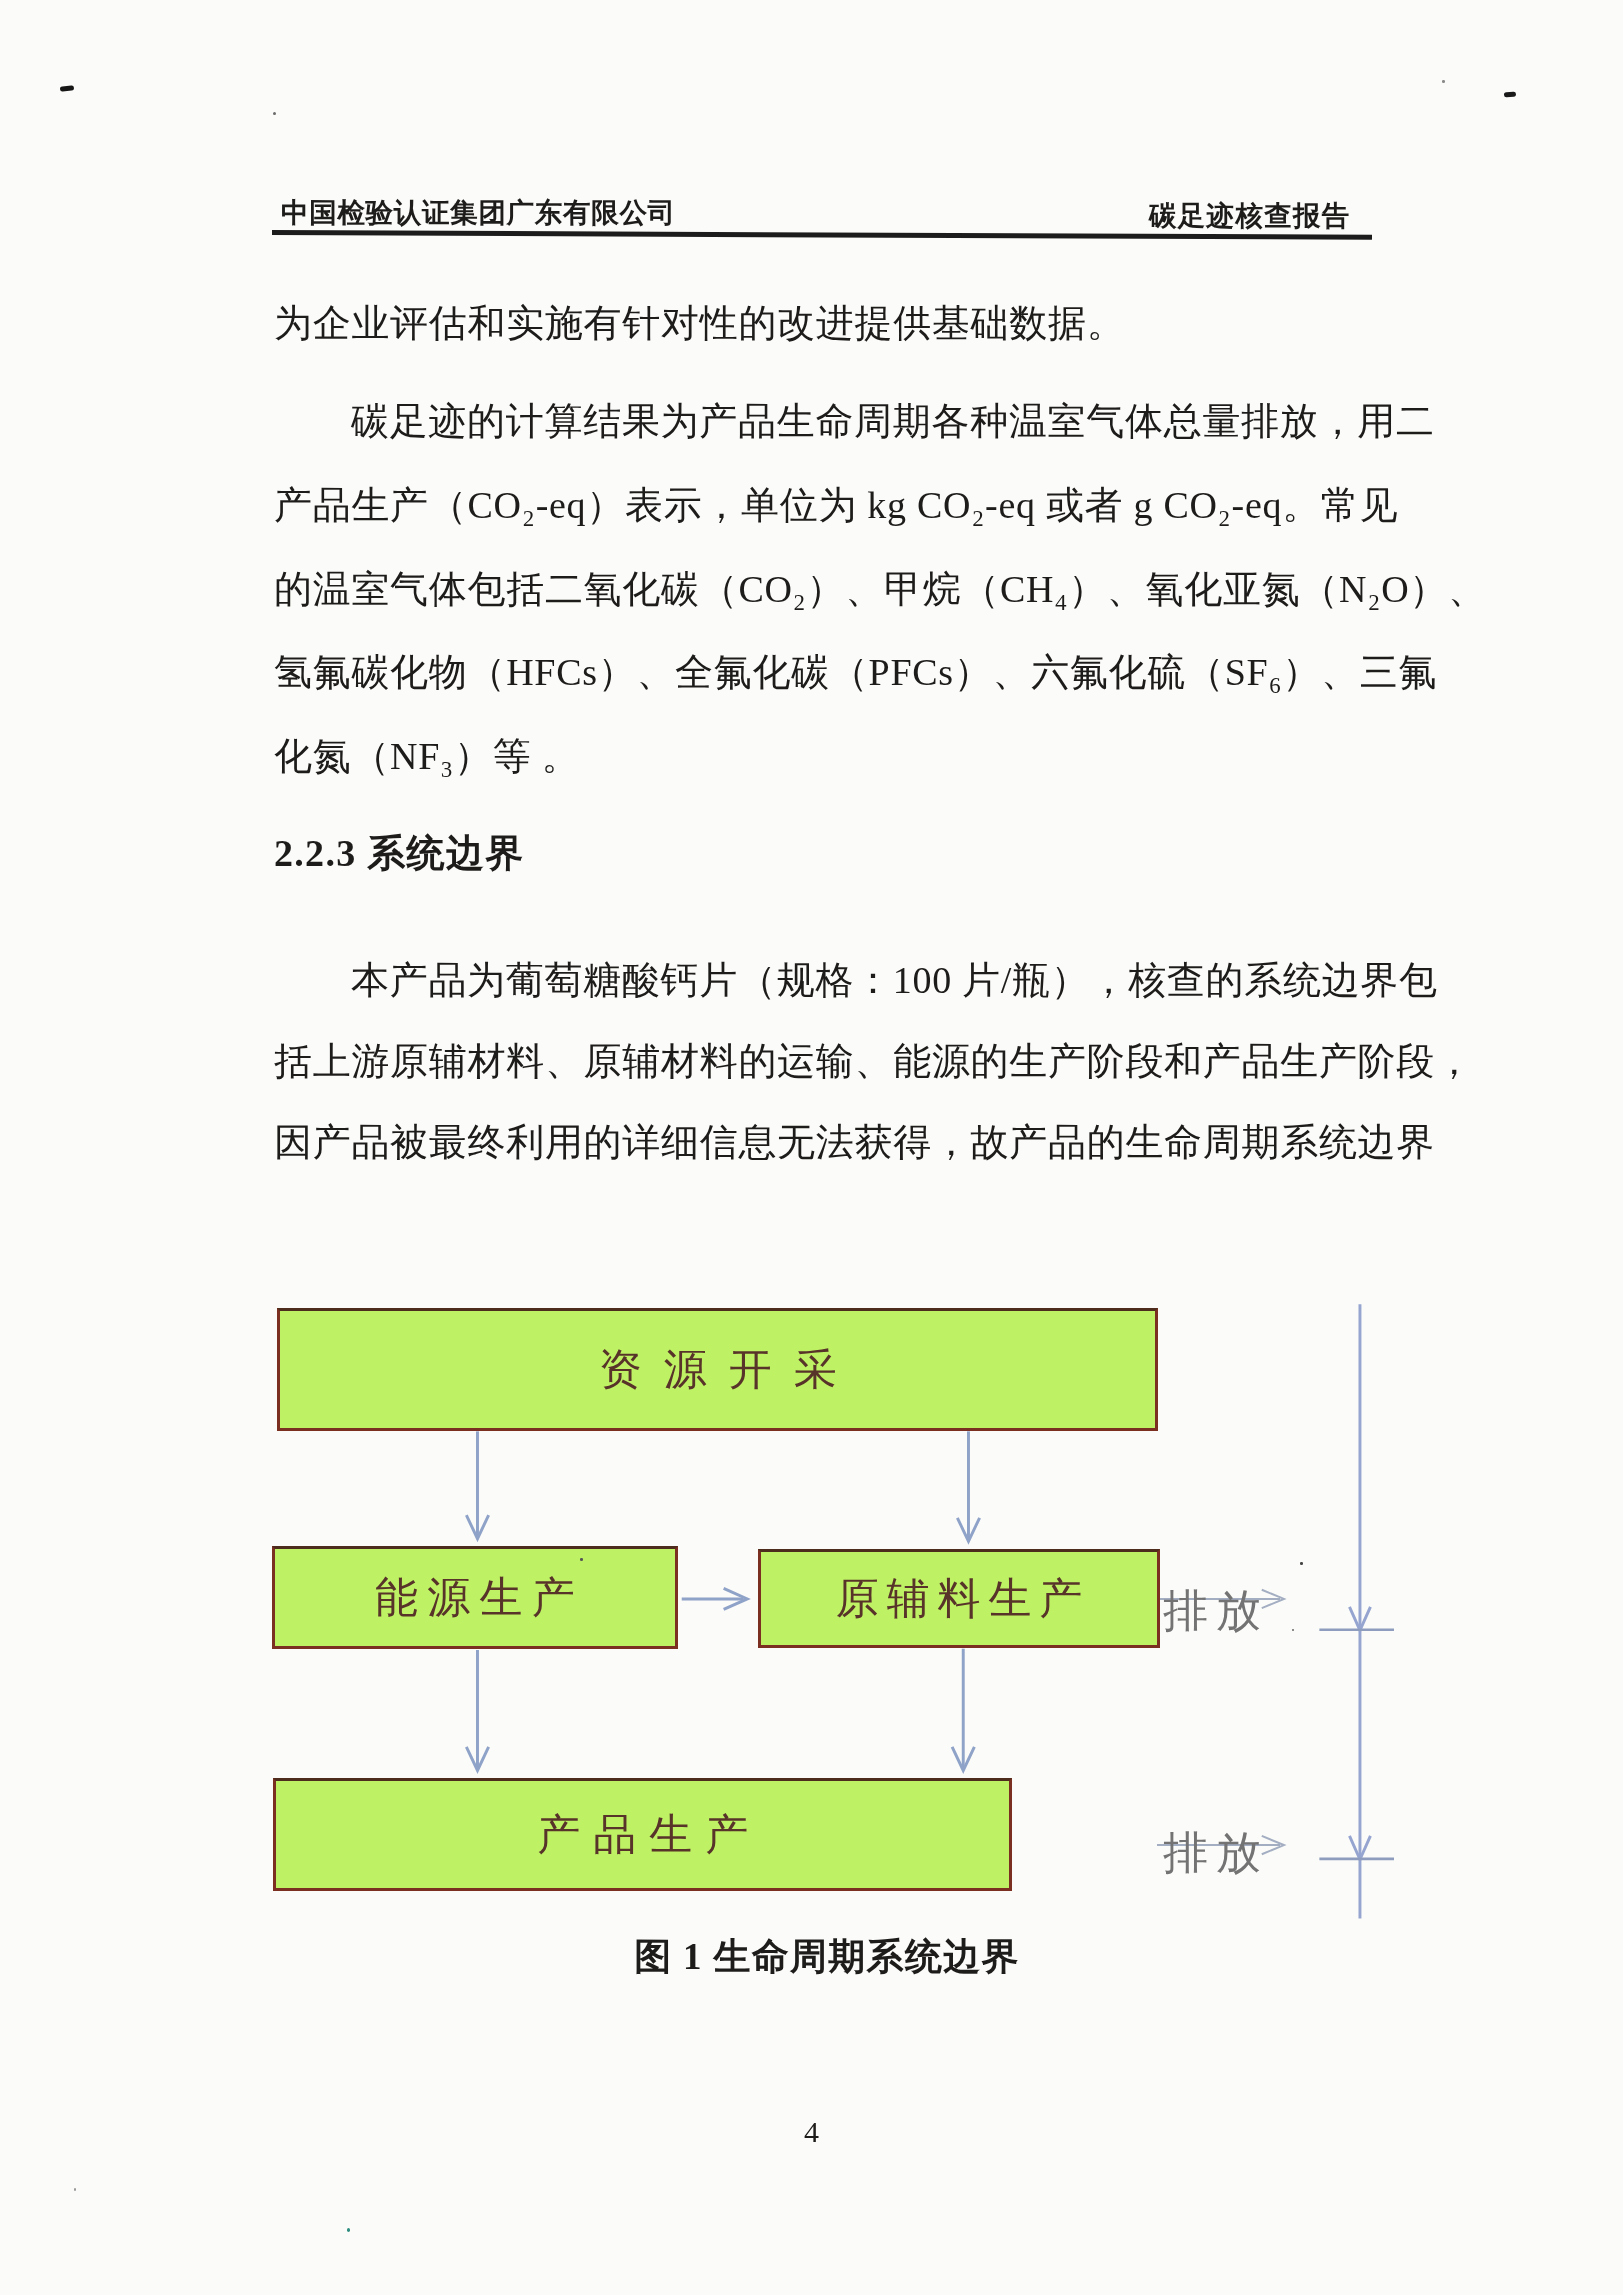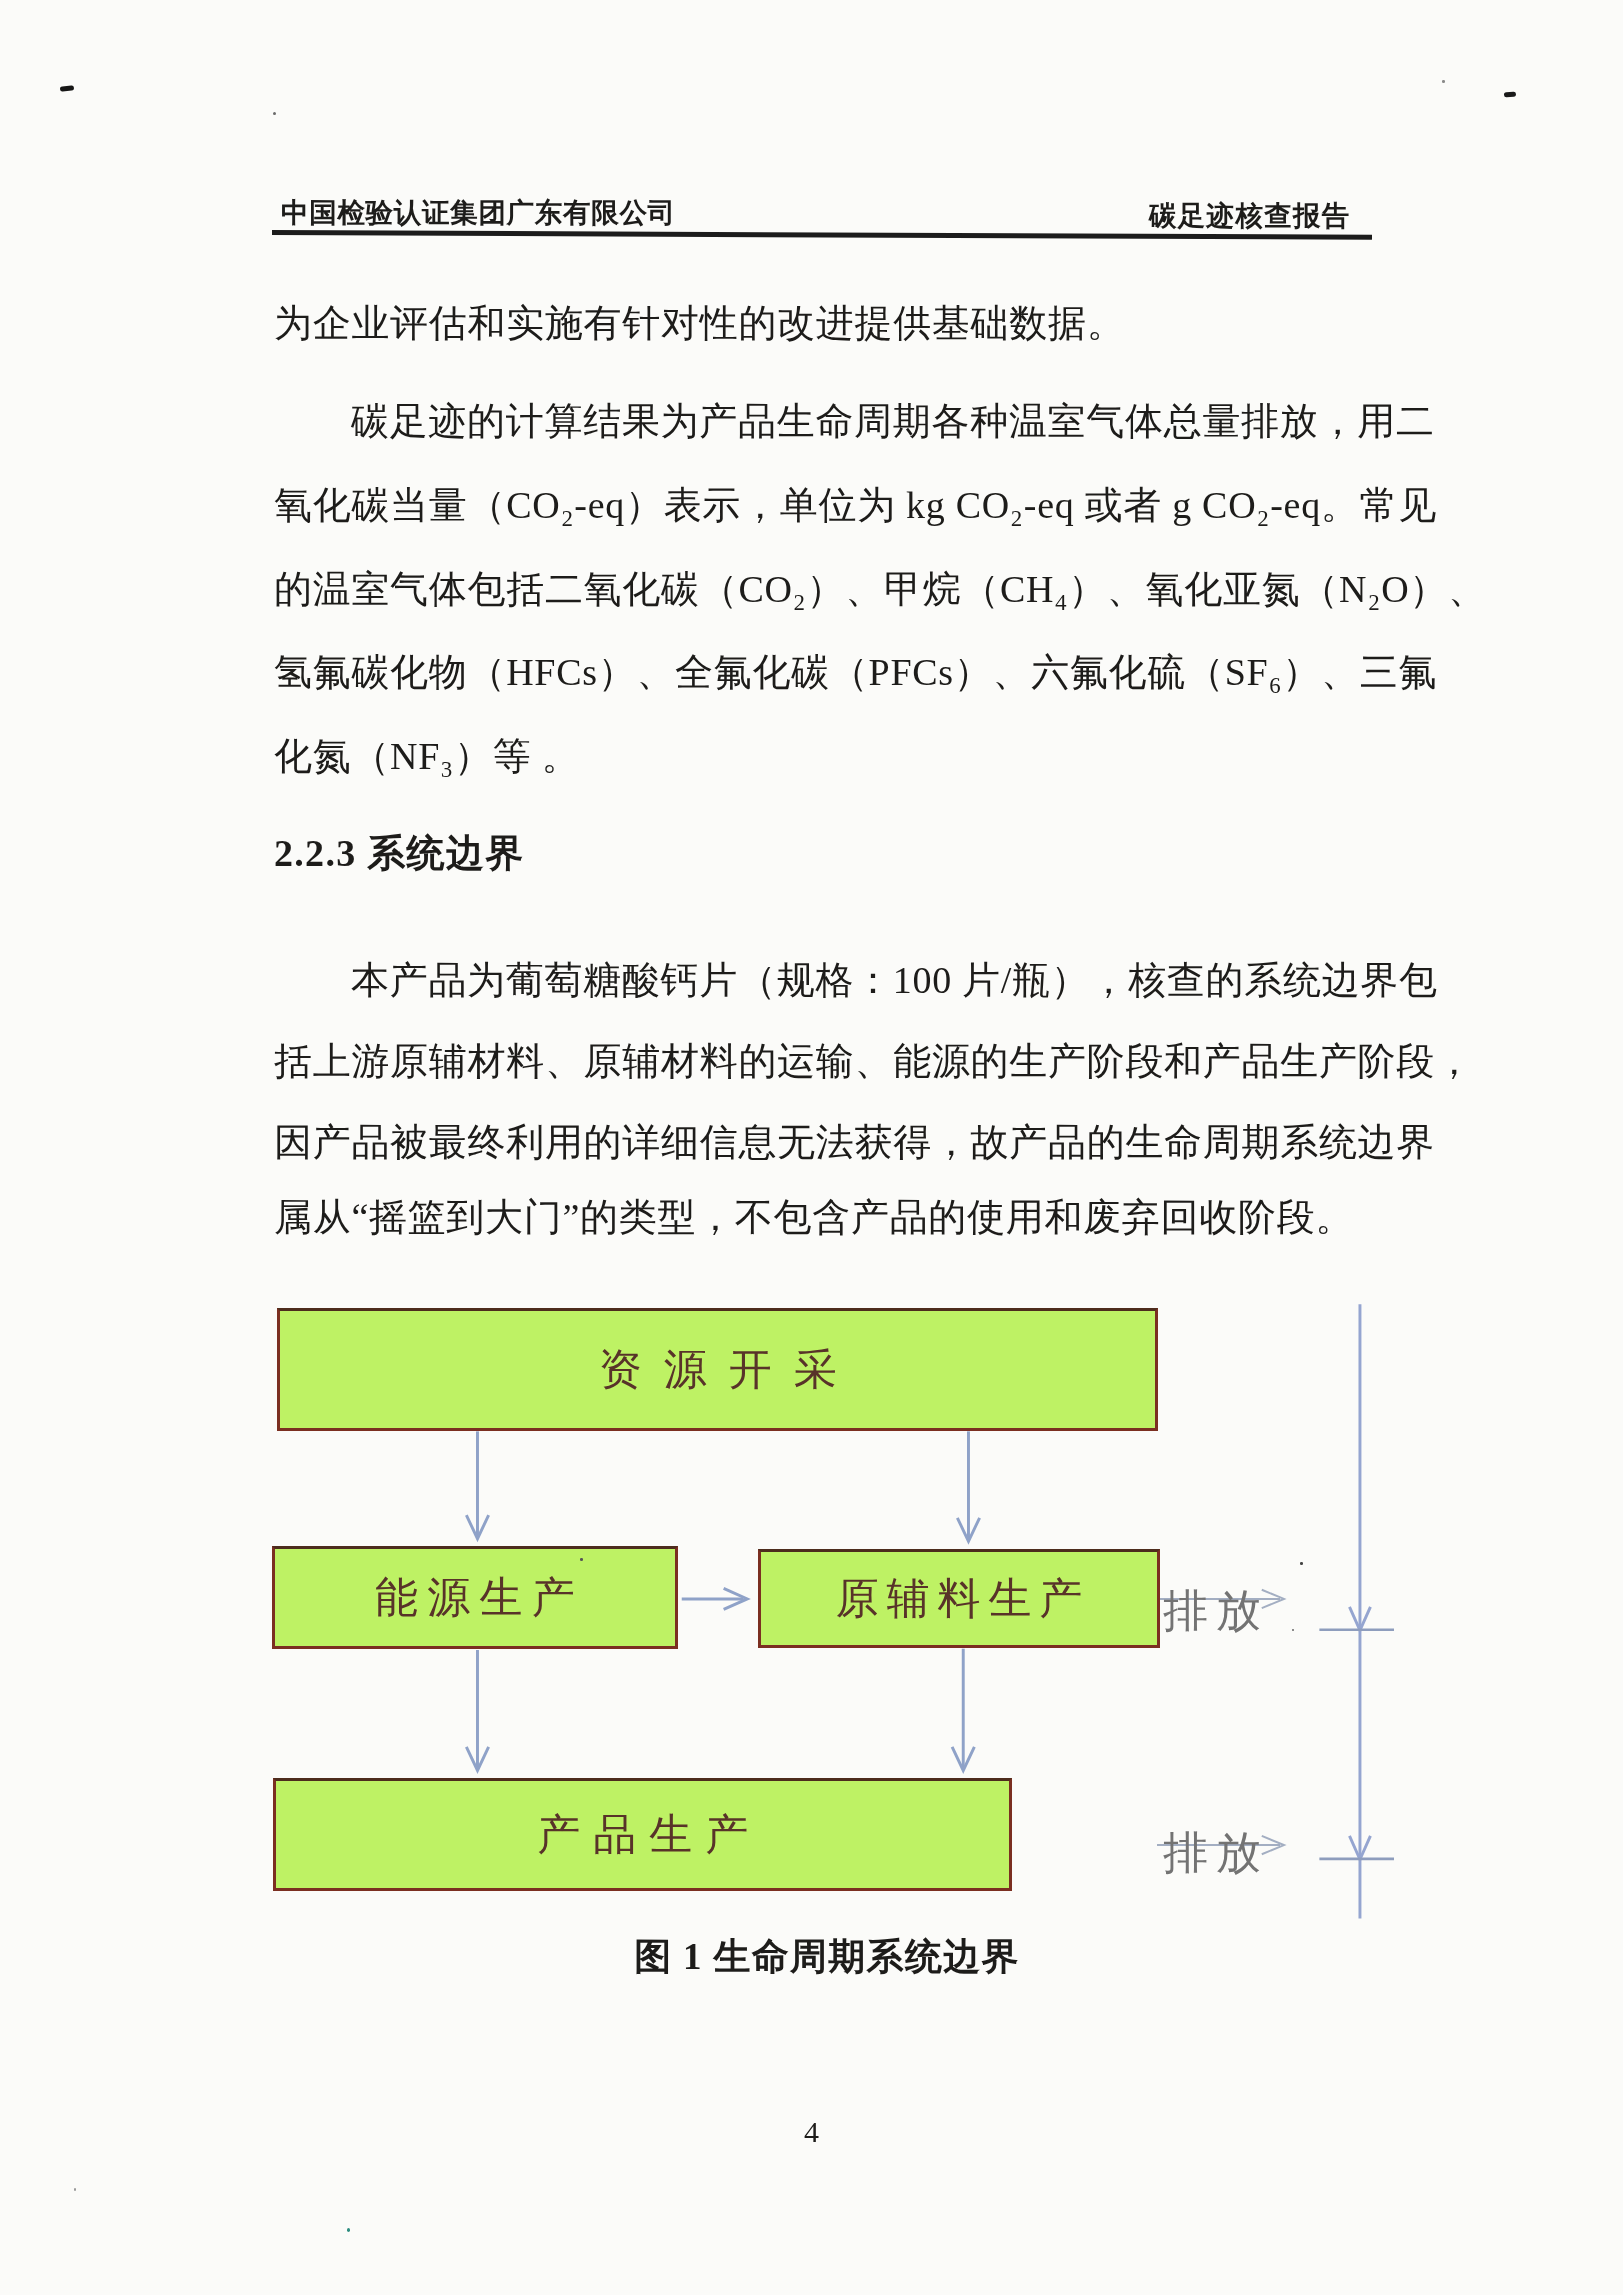--- a/index.html
+++ b/index.html
@@ -56,29 +56,28 @@
 
 <div class="page">
 
   <div class="hdr-left">中国检验认证集团广东有限公司</div>
   <div class="hdr-right">碳足迹核查报告</div>
   <div class="hdr-rule"></div>
 
   <div class="content">
     <div class="bline" style="top:21px">为企业评估和实施有针对性的改进提供基础数据。</div>
     <div class="bline indent" style="top:119px">碳足迹的计算结果为产品生命周期各种温室气体总量排放，用二</div>
-    <div class="bline" style="top:203px">氧化碳当量（CO₂-eq）表示，单位为 kg CO₂-eq 或者 g CO₂-eq。常见</div>
+    <div class="bline" style="top:203px">产品生产（CO₂-eq）表示，单位为 kg CO₂-eq 或者 g CO₂-eq。常见</div>
     <div class="bline" style="top:370px">氢氟碳化物（HFCs）、全氟化碳（PFCs）、六氟化硫（SF₆）、三氟</div>
     <div class="bline" style="top:287px">的温室气体包括二氧化碳（CO₂）、甲烷（CH₄）、氧化亚氮（N₂O）、</div>
     <div class="bline" style="top:454px">化氮（NF₃）等 。</div>
     <div class="bline heading" style="top:551px">2.2.3 系统边界</div>
     <div class="bline indent" style="top:678px">本产品为葡萄糖酸钙片（规格：100 片/瓶），核查的系统边界包</div>
     <div class="bline" style="top:759px">括上游原辅材料、原辅材料的运输、能源的生产阶段和产品生产阶段，</div>
     <div class="bline" style="top:840px">因产品被最终利用的详细信息无法获得，故产品的生命周期系统边界</div>
-    <div class="bline" style="top:915px">属从“摇篮到大门”的类型，不包含产品的使用和废弃回收阶段。</div>
   </div>
 
   <div class="diagram">
 
     <svg class="dsvg" width="1126" height="622" viewBox="0 0 1720 950">
 
       <g stroke="#8fa2c8" stroke-width="4.5" fill="none">
         <path d="M320,196 V356"></path>
           <path d="M303,324 L320,360 L337,324"></path>
       </g>

